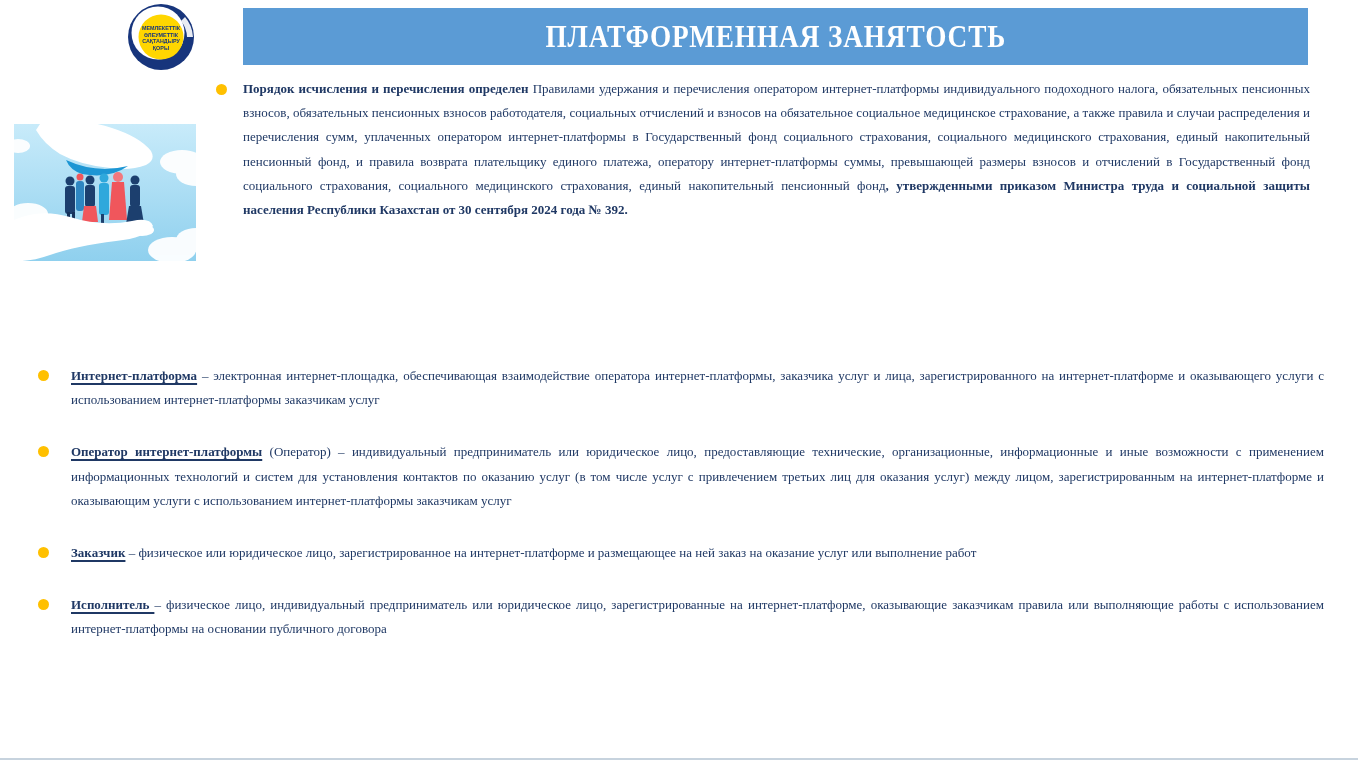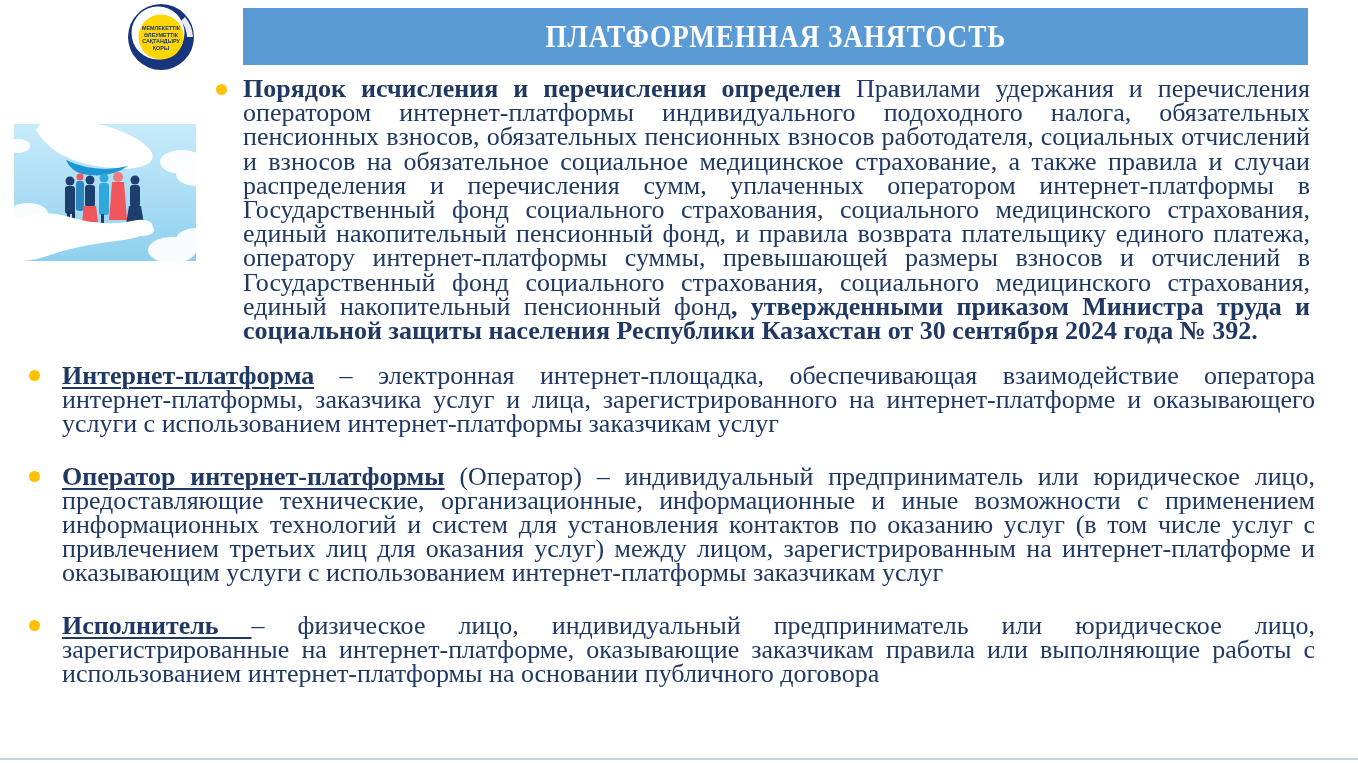--- a/index.html
+++ b/index.html
@@ -16,25 +16,25 @@
     display:inline-block;color:#ffffff;font-weight:bold;font-size:31px;
     letter-spacing:1px;transform:scaleX(.88);white-space:nowrap;
     font-family:"Liberation Serif",serif;
   }
   
   .logo{position:absolute;left:127px;top:3px;width:68px;height:68px;}
   
   .illustration{position:absolute;left:14px;top:124px;width:182px;height:137px;}
   
   .para{
-    text-align:justify;font-size:26px;line-height:24.2px;color:#1F3864;
+    text-align:justify;font-size:13px;line-height:24.2px;color:#1F3864;
     position:relative;
   }
   .p1{position:absolute;left:243px;top:77px;width:1067px;}
-  .defs{position:absolute;left:62px;top:364px;width:1253px;}
+  .defs{position:absolute;left:71px;top:364px;width:1253px;}
   .def-item{margin-bottom:28px;}
   .dot{
     position:absolute;width:11px;height:11px;border-radius:50%;
     background:#FFC000;display:block;
   }
   .p1 .dot{left:-27px;top:7px;}
   .def-item .dot{left:-33px;top:6px;}
   .b{font-weight:bold;}
   .term{
     font-weight:bold;text-decoration:underline;
@@ -131,20 +131,24 @@
     <div class="para def-item">
       <span class="dot"></span>
       <span class="term">Интернет-платформа</span><span> – электронная интернет-площадка, обеспечивающая взаимодействие оператора интернет-платформы, заказчика услуг и лица, зарегистрированного на интернет-платформе и оказывающего услуги с использованием интернет-платформы заказчикам услуг</span>
     </div>
 
     <div class="para def-item">
       <span class="dot"></span>
       <span class="term">Оператор интернет-платформы</span><span> (Оператор) – индивидуальный предприниматель или юридическое лицо, предоставляющие технические, организационные, информационные и иные возможности с применением информационных технологий и систем для установления контактов по оказанию услуг (в том числе услуг с привлечением третьих лиц для оказания услуг) между лицом, зарегистрированным на интернет-платформе и оказывающим услуги с использованием интернет-платформы заказчикам услуг</span>
     </div>
 
+    <div class="para def-item">
+      <span class="dot"></span>
+      <span class="term">Заказчик</span><span> – физическое или юридическое лицо, зарегистрированное на интернет-платформе и размещающее на ней заказ на оказание услуг или выполнение работ</span>
+    </div>
 
     <div class="para def-item">
       <span class="dot"></span>
       <span class="term">Исполнитель </span><span>– физическое лицо, индивидуальный предприниматель или юридическое лицо, зарегистрированные на интернет-платформе, оказывающие заказчикам правила или выполняющие работы с использованием интернет-платформы на основании публичного договора</span>
     </div>
 
   </div>
 
   <div class="bottom-line"></div>
 </div>

